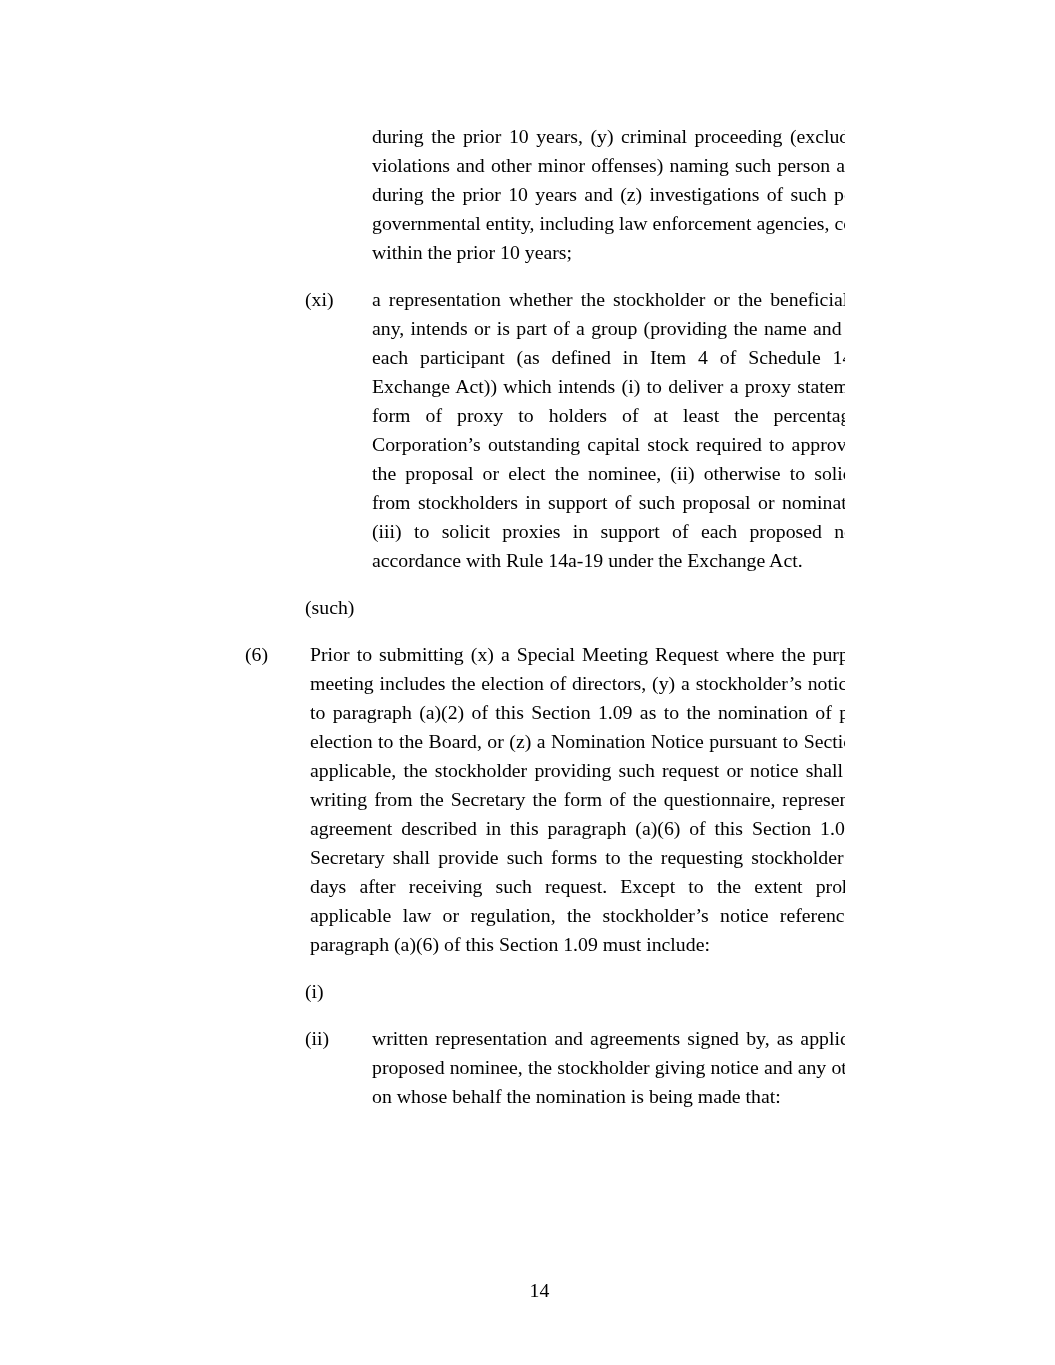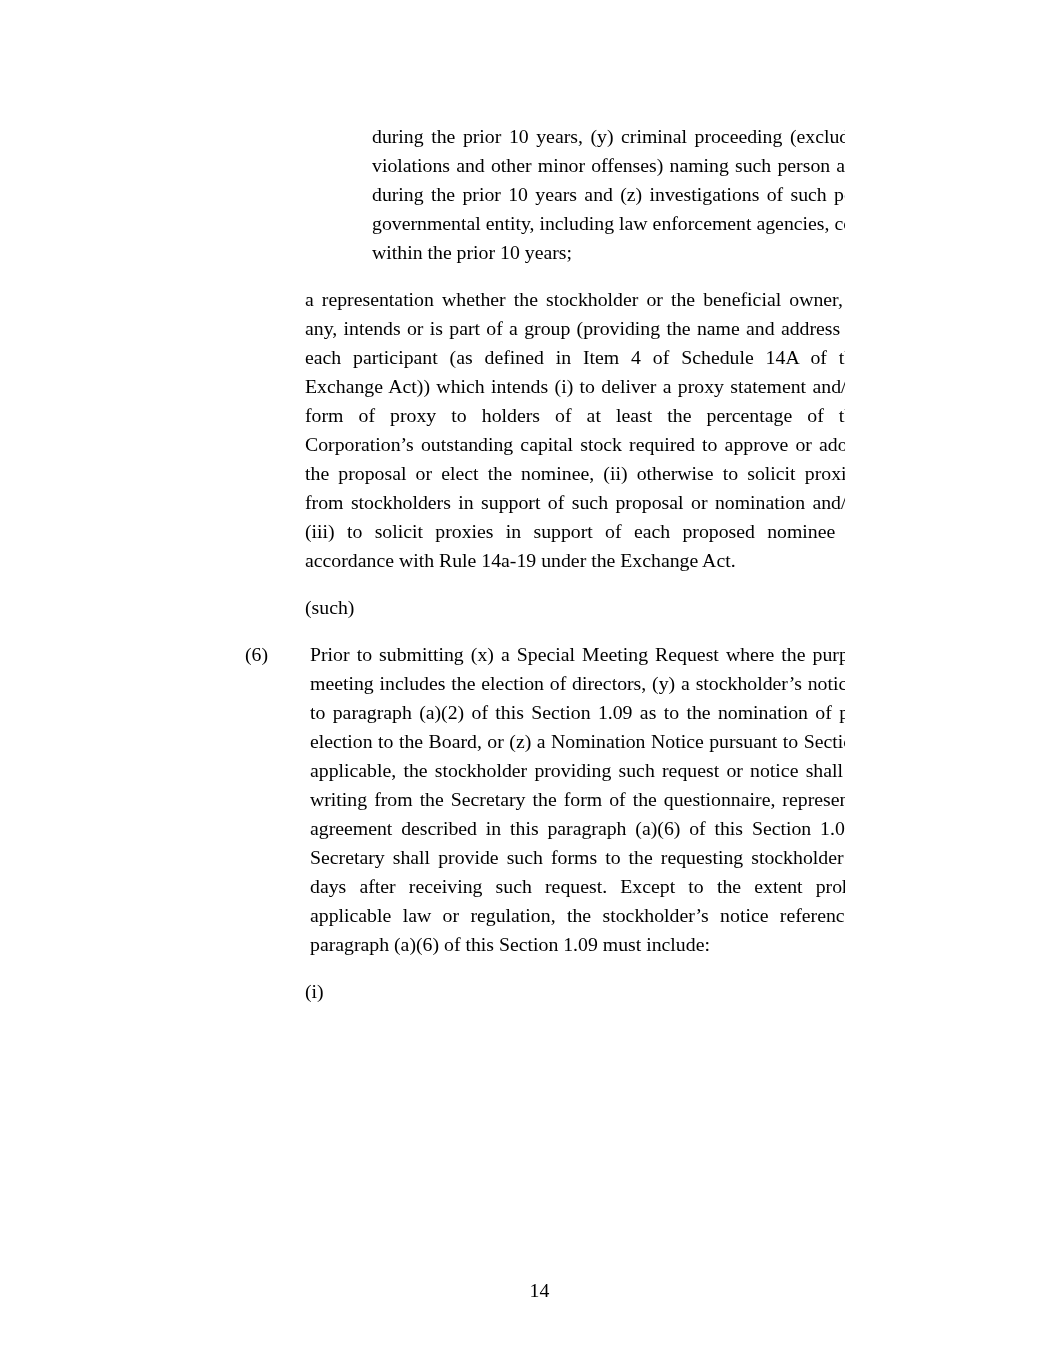--- a/index.html
+++ b/index.html
@@ -58,34 +58,39 @@
 <body>
 
 <div class="doc-page">
   <div class="content">
 
     <div class="para cont">
       <div class="ptext">during the prior 10 years, (y) criminal proceeding (excluding traffic violations and other minor offenses) naming such person as a subject during the prior 10 years and (z) investigations of such person by a governmental entity, including law enforcement agencies, commenced within the prior 10 years;</div>
     </div>
 
     <div class="para l2">
+      <div class="plabel">(xi)</div>
       <div class="ptext">a representation whether the stockholder or the beneficial owner, if any, intends or is part of a group (providing the name and address of each participant (as defined in Item 4 of Schedule 14A of the Exchange Act)) which intends (i) to deliver a proxy statement and/or form of proxy to holders of at least the percentage of the Corporation’s outstanding capital stock required to approve or adopt the proposal or elect the nominee, (ii) otherwise to solicit proxies from stockholders in support of such proposal or nomination and/or (iii) to solicit proxies in support of each proposed nominee in accordance with Rule 14a-19 under the Exchange Act.</div>
     </div>
 
 
     <div class="para l2">
       <div class="plabel">(such)</div>
     </div>
 
     <div class="para l1">
       <div class="plabel">(6)</div>
       <div class="ptext">Prior to submitting (x) a Special Meeting Request where the purpose of the meeting includes the election of directors, (y) a stockholder’s notice pursuant to paragraph (a)(2) of this Section 1.09 as to the nomination of persons for election to the Board, or (z) a Nomination Notice pursuant to Section 1.10, as applicable, the stockholder providing such request or notice shall request in writing from the Secretary the form of the questionnaire, representation and agreement described in this paragraph (a)(6) of this Section 1.09, and the Secretary shall provide such forms to the requesting stockholder within 10 days after receiving such request. Except to the extent prohibited by applicable law or regulation, the stockholder’s notice referenced in this paragraph (a)(6) of this Section 1.09 must include:</div>
     </div>
 
     <div class="para l2">
       <div class="plabel">(i)</div>
     </div>
 
+    <div class="para l2">
+      <div class="plabel">(ii)</div>
+      <div class="ptext">written representation and agreements signed by, as applicable, each proposed nominee, the stockholder giving notice and any other person on whose behalf the nomination is being made that:</div>
+    </div>
 
   </div>
 
   <div class="page-number">14</div>
 </div>
 
 </body></html>

